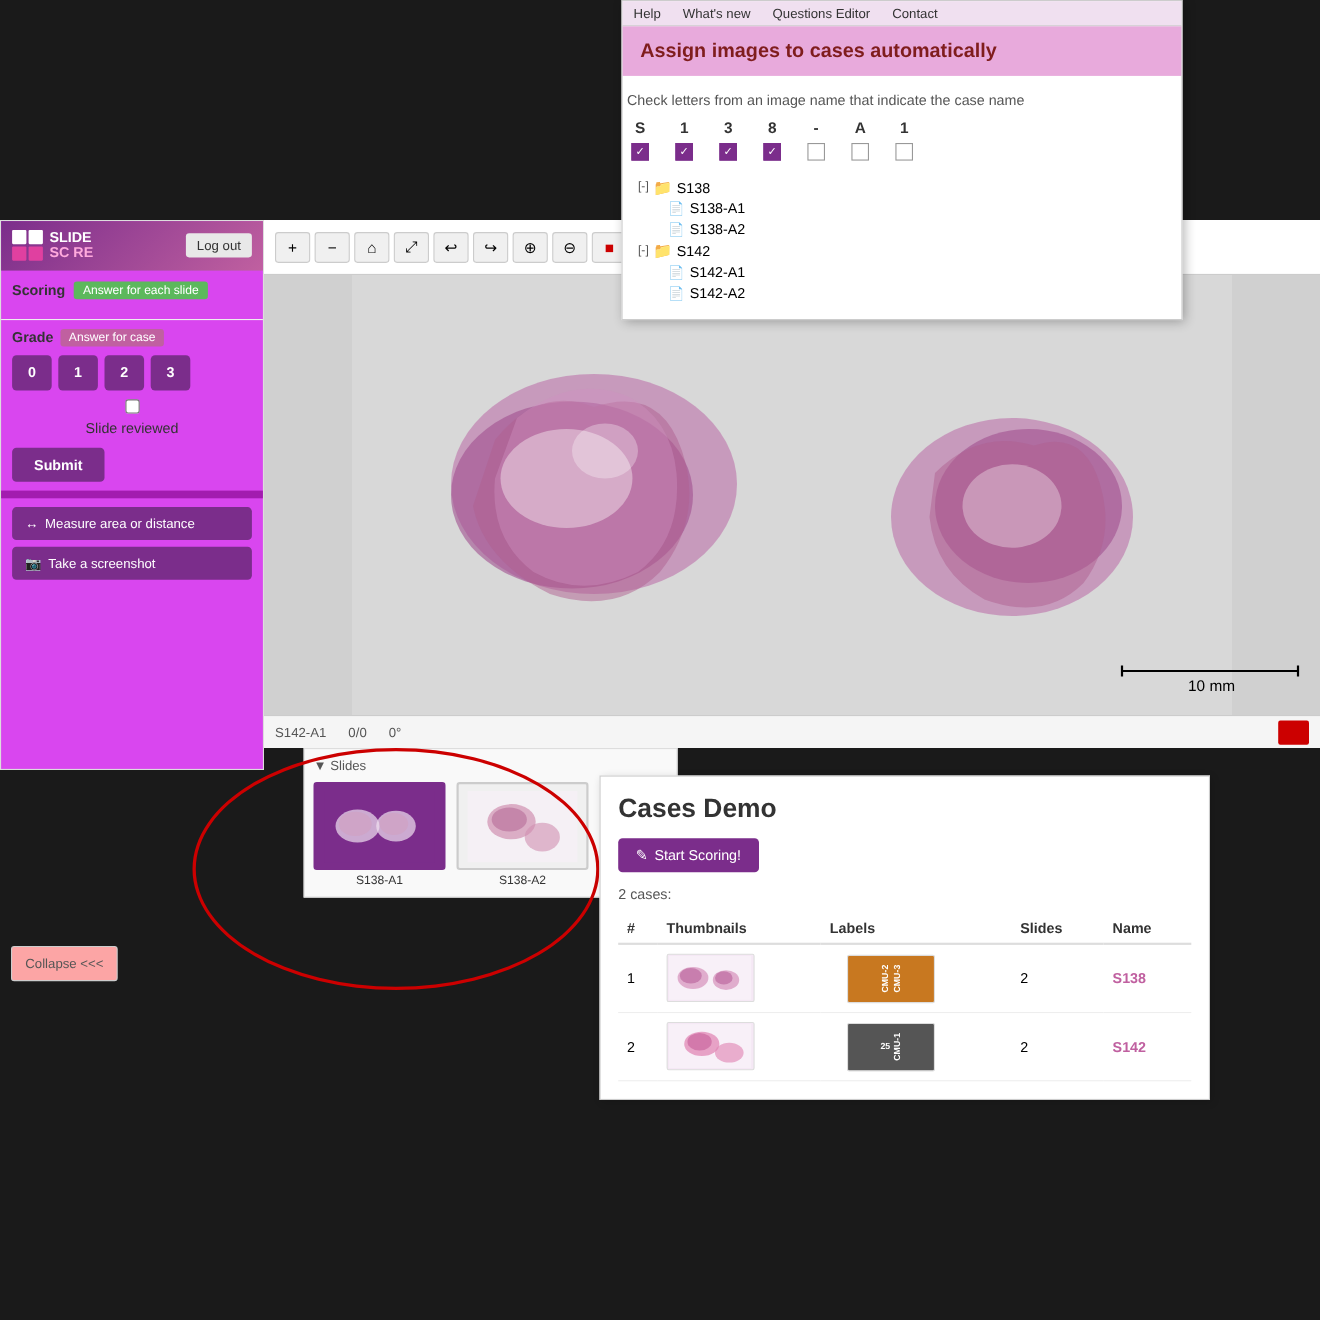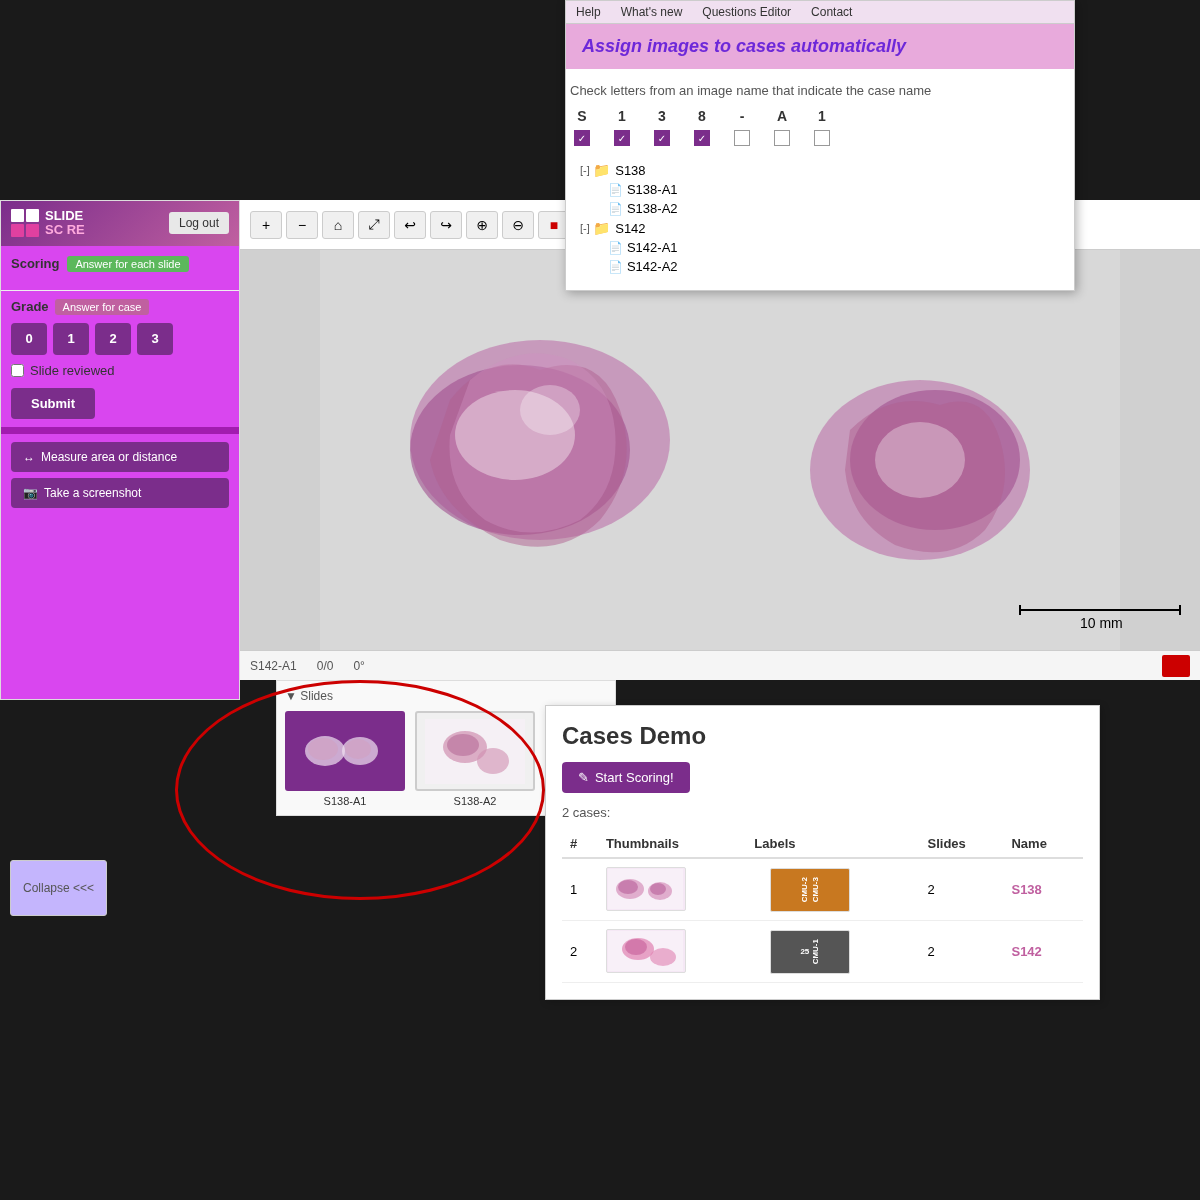--- a/index.html
+++ b/index.html
@@ -139,20 +139,21 @@
       font-weight: bold;
     }
 
     .slide-reviewed {
       display: flex;
       align-items: center;
       gap: 6px;
       margin-bottom: 10px;
       font-size: 13px;
       color: #333;
+      flex-direction: column;
     }
 
     .submit-btn {
       background: #7b2d8b;
       color: #fff;
       border: none;
       padding: 8px 20px;
       border-radius: 4px;
       cursor: pointer;
       font-size: 13px;
@@ -315,23 +316,23 @@
       height: 220px;
       border: 3px solid #cc0000;
       border-radius: 50%;
       pointer-events: none;
     }
 
     
     #collapse-btn {
       position: absolute;
       left: 10px; top: 860px;
-      background: #c4b5fd;
+      background: #fca5a5;
       border: 1px solid #ccc;
-      padding: 20px 12px;
+      padding: 8px 12px;
       border-radius: 3px;
       cursor: pointer;
       font-size: 12px;
       color: #555;
     }
 
     
     #assign-dialog {
       position: absolute;
       left: 565px; top: 0;
@@ -351,22 +352,21 @@
       border-bottom: 1px solid #ccc;
     }
 
     .dialog-menubar span { cursor: pointer; color: #333; }
 
     .dialog-title-bar {
       background: #e8aadc;
       padding: 12px 16px;
       font-size: 18px;
       font-weight: bold;
-      color: #6d28d9;
-      font-style: italic;
+      color: #7f1d1d;
     }
 
     .dialog-body {
       padding: 14px 4px;
     }
 
     .dialog-subtitle {
       font-size: 13px;
       color: #555;
       margin-bottom: 10px;

